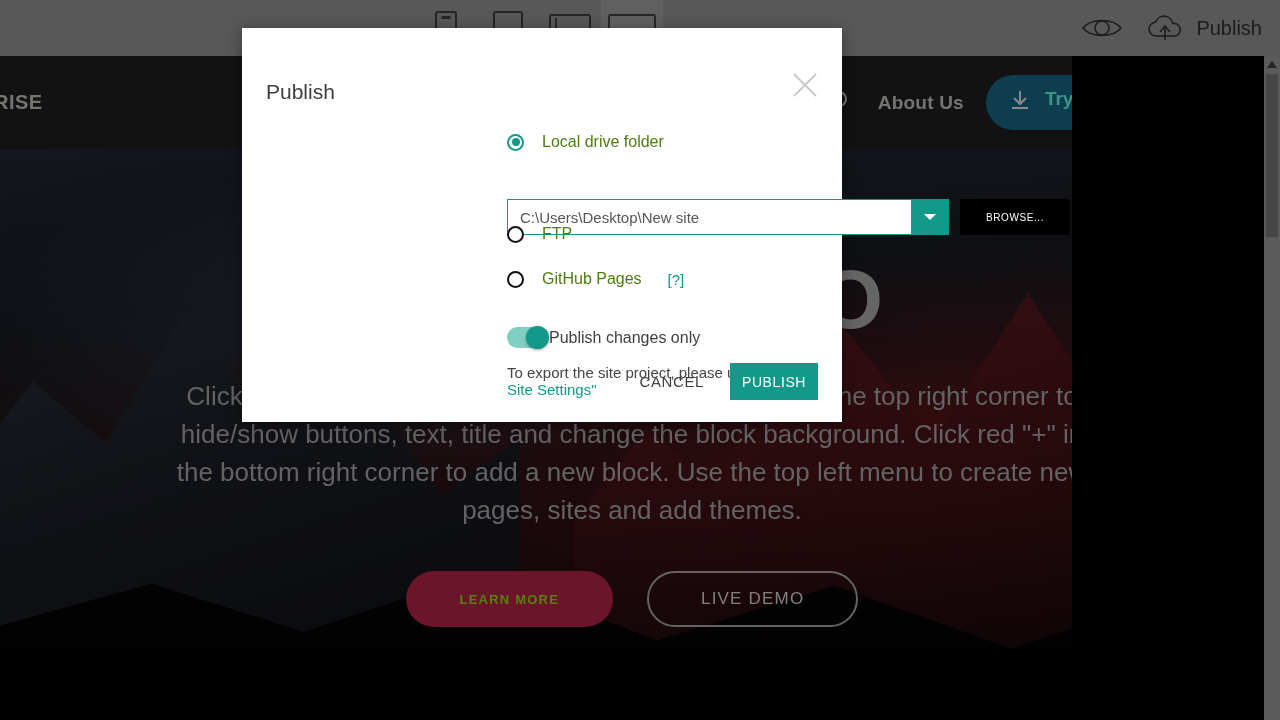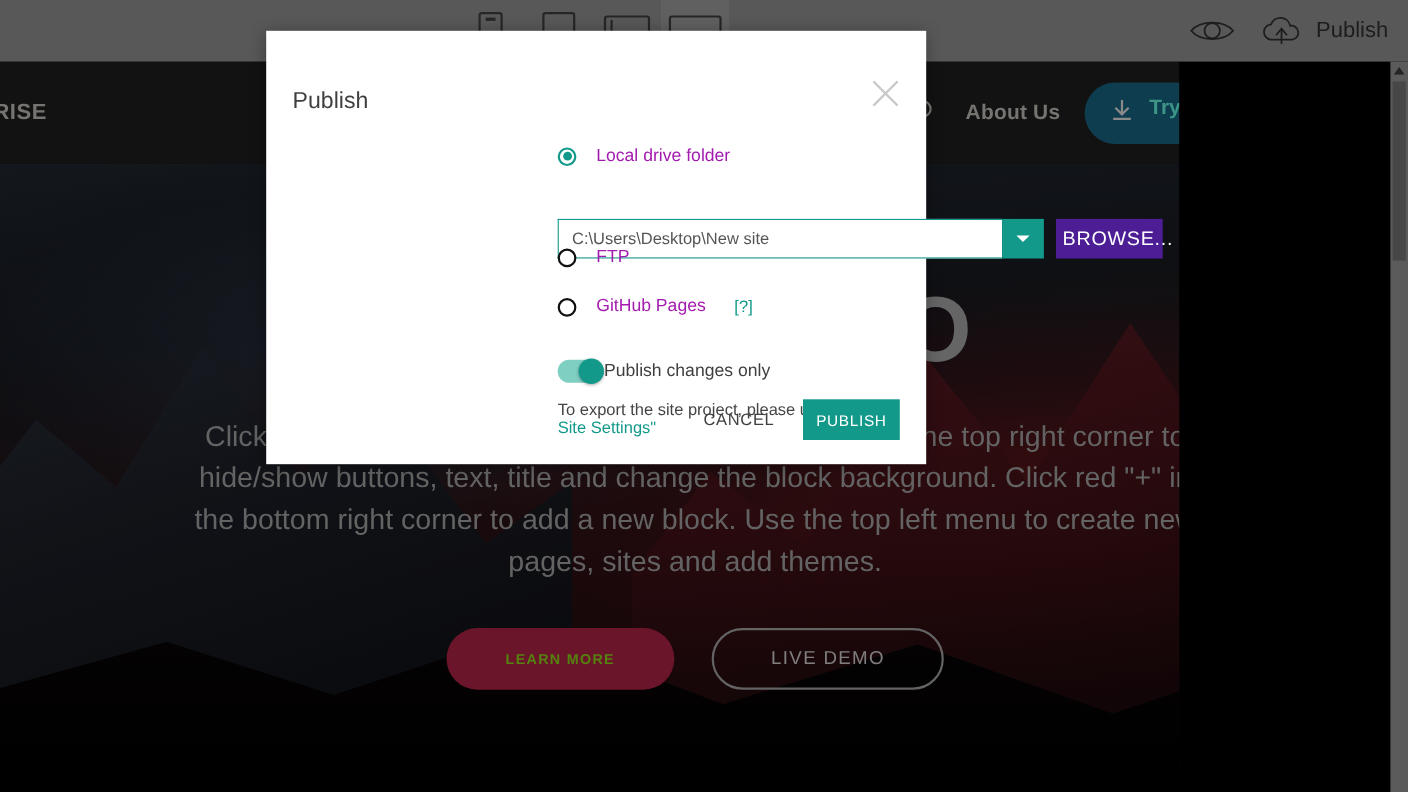--- a/index.html
+++ b/index.html
@@ -205,21 +205,21 @@
   .radio {
     width: 17px; height: 17px; border-radius: 50%;
     border: 2px solid #111; background: #fff;
     flex: none; position: relative;
   }
   .radio.checked { border-color: #12998a; }
   .radio.checked::after {
     content: ""; position: absolute; inset: 2.5px;
     border-radius: 50%; background: #12998a;
   }
-  .radio-label { font-size: 16px; color: #a21caf; }
+  .radio-label { font-size: 16px; color: #4d7c0f; }
   .help-link { font-size: 15px; color: #12998a; margin-left: 8px; }
 
   .path-row {
     position: absolute; left: 265px; top: 135px;
     display: flex; align-items: stretch; margin-top: 36px;
   }
   .path-input {
     width: 404px; height: 36px;
     border: 1px solid #12998a; border-right: none;
     background: #fff; color: #555;
@@ -233,23 +233,23 @@
     cursor: pointer;
   }
   .caret {
     width: 0; height: 0;
     border-left: 6px solid transparent;
     border-right: 6px solid transparent;
     border-top: 6px solid #ffffff;
   }
   .browse-btn {
     margin-left: 11px;
-    width: 97px; height: 36px;
-    background: #4c1d95; color: #fff;
-    border: none; font-size: 18px; letter-spacing: .6px;
+    width: 110px; height: 36px;
+    background: #000000; color: #fff;
+    border: none; font-size: 10px; letter-spacing: .6px;
     font-family: "Liberation Sans", sans-serif;
     cursor: pointer;
   }
 
   .toggle-row {
     position: absolute; left: 265px; top: 299px;
     display: flex; align-items: center; 
   }
   .toggle {
     width: 42px; height: 21px; border-radius: 11px;

